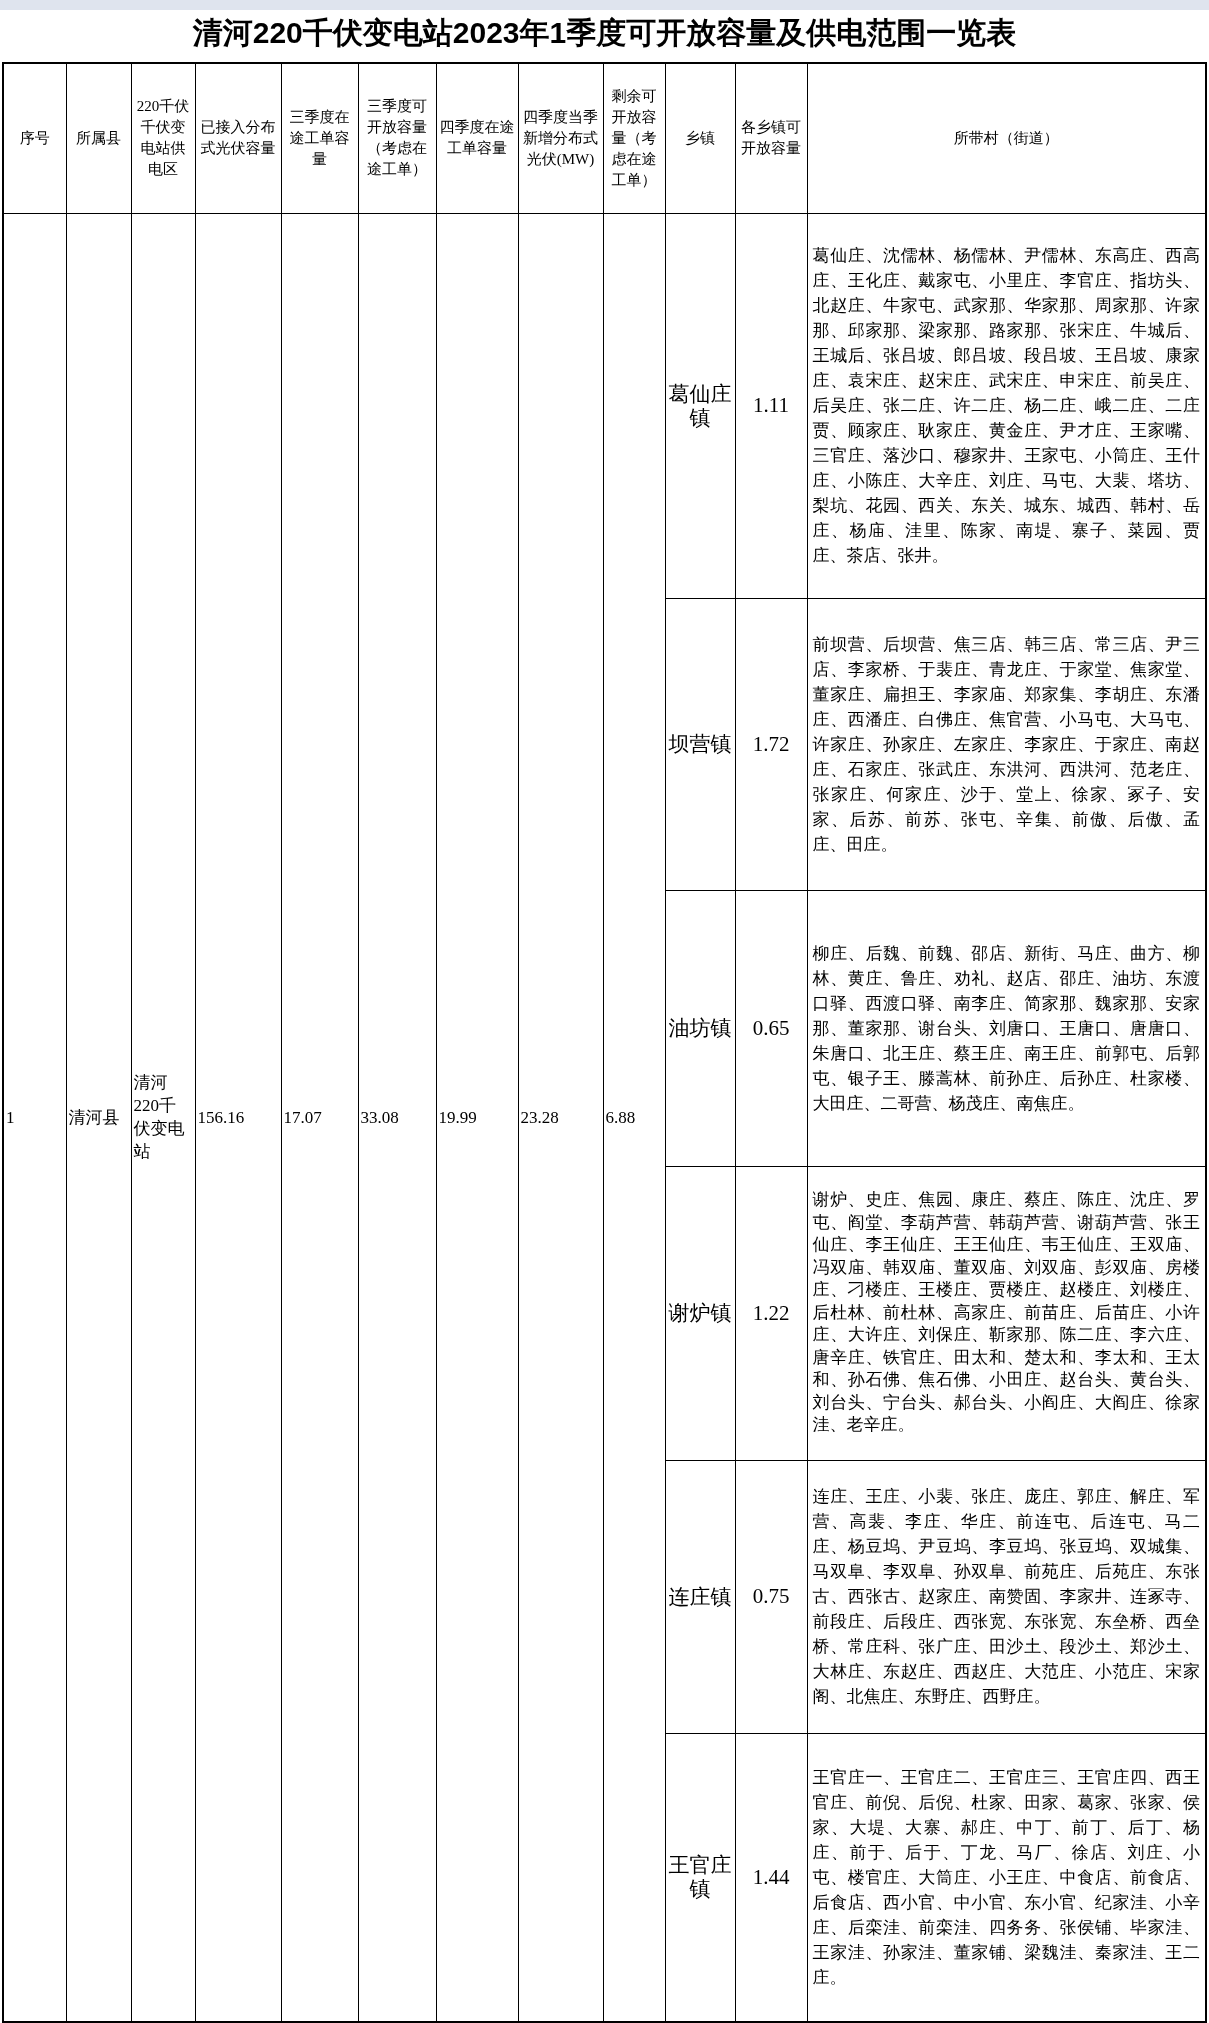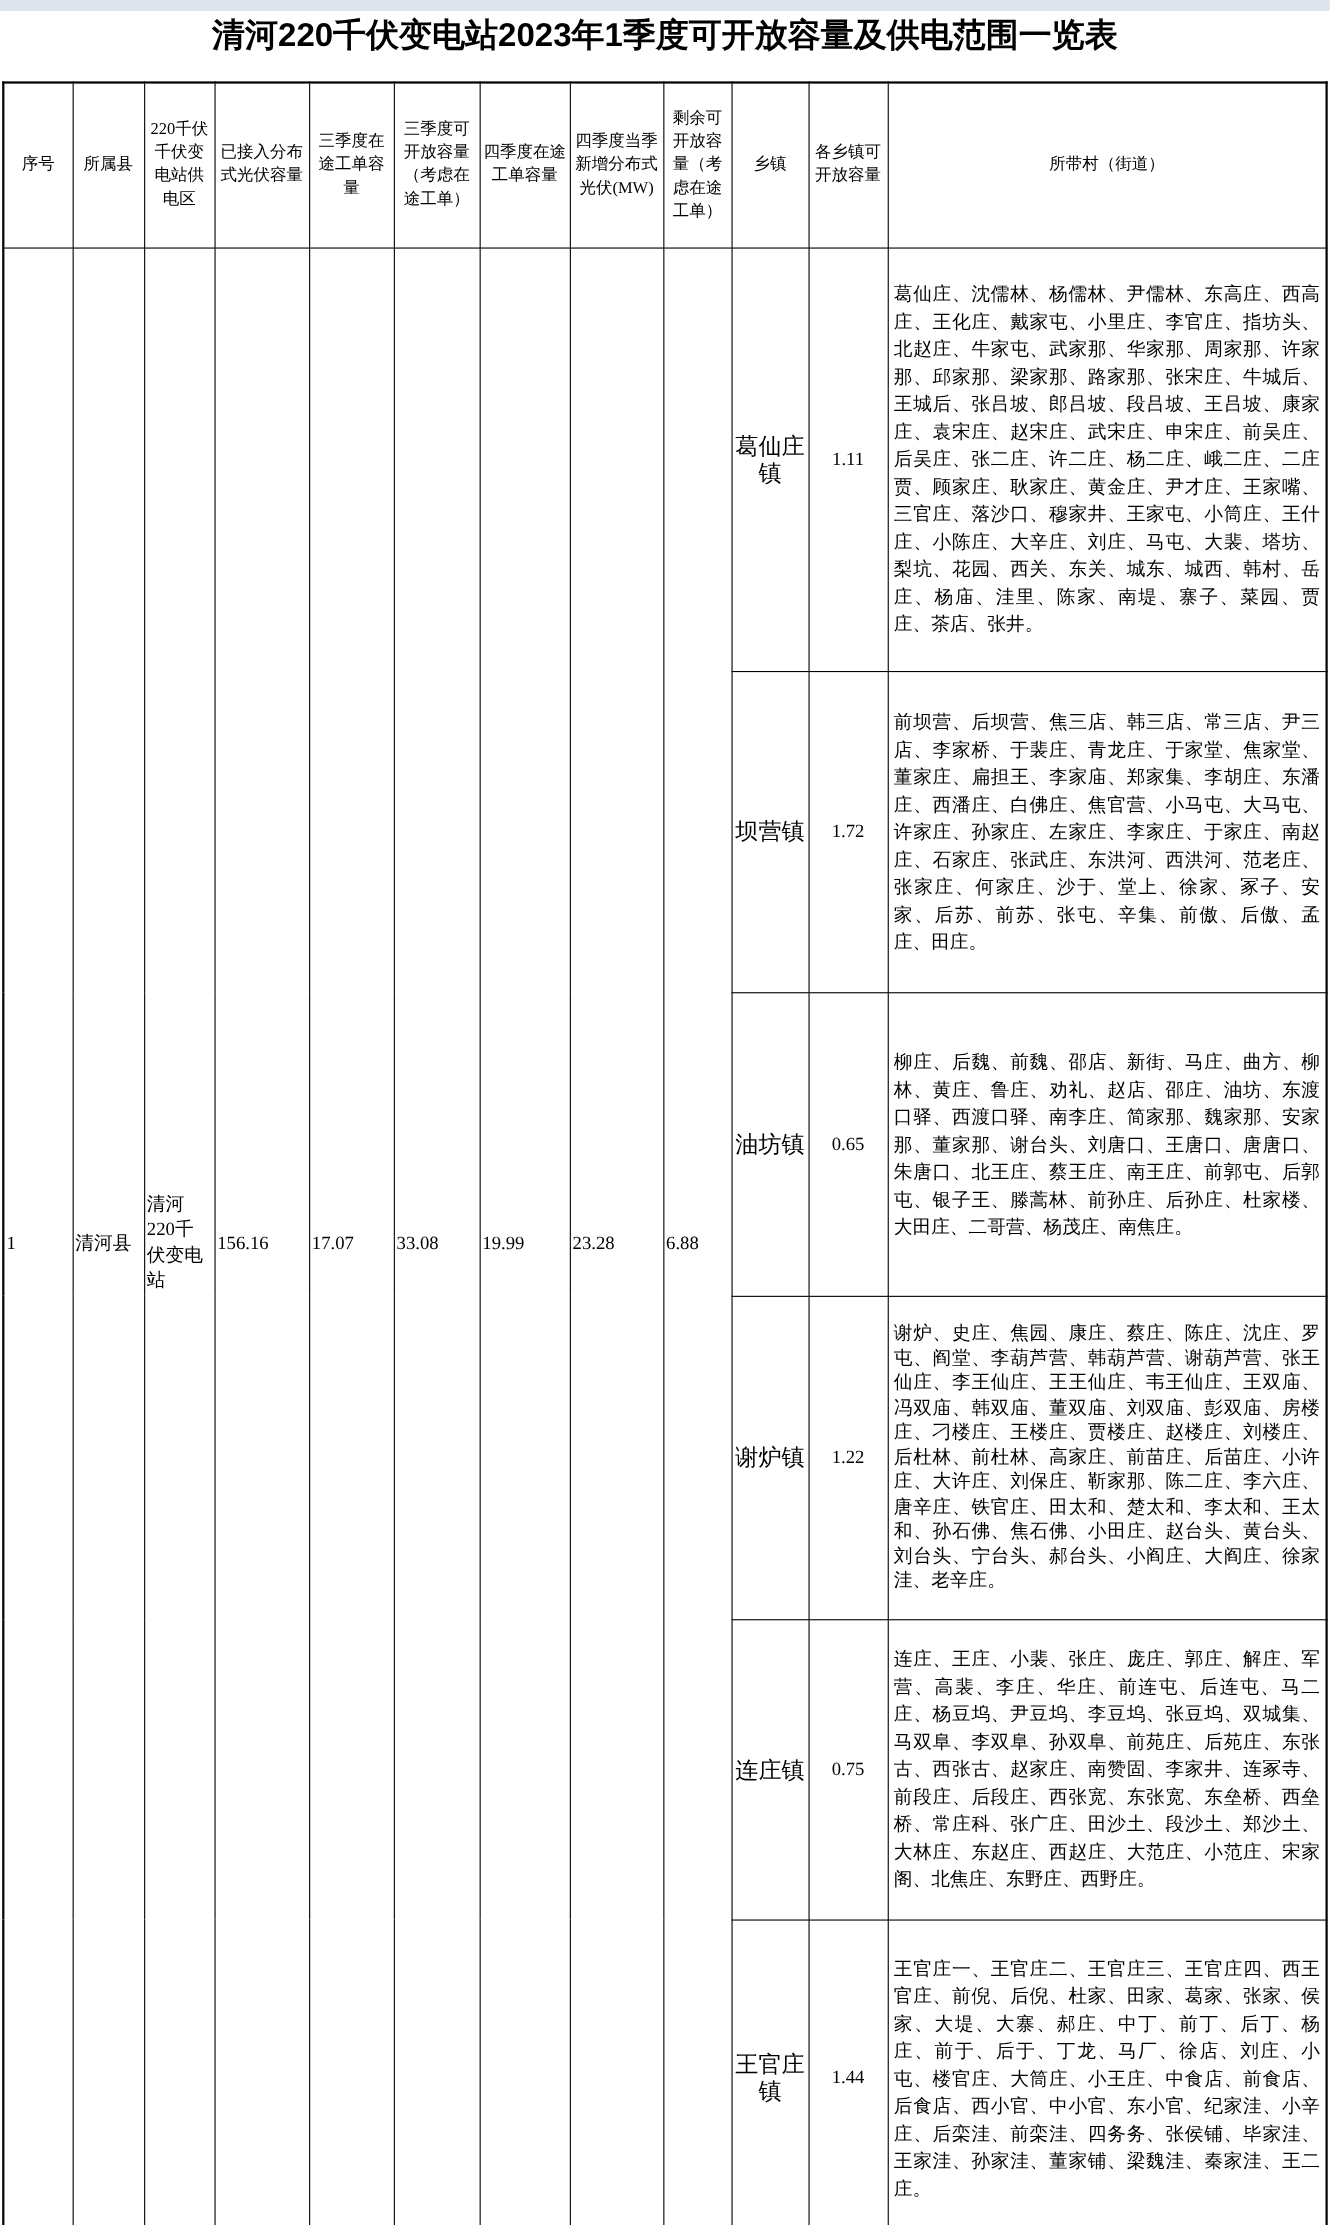--- a/index.html
+++ b/index.html
@@ -3,41 +3,41 @@
 <meta charset="utf-8">
 <style>
   html,body{margin:0;padding:0;background:#fff;}
   body{
     width:1209px;height:2023px;overflow:hidden;
     font-family:"Liberation Serif","DejaVu Serif",serif;
     color:#000;
   }
   .top-strip{height:10px;background:#dfe4ee;}
   .title{
-    height:64px;line-height:46px;text-align:center;
+    height:52px;line-height:46px;text-align:center;
     font-family:"Liberation Sans","DejaVu Sans",sans-serif;
     font-weight:bold;font-size:30px;white-space:nowrap;
   }
   table.cap{
     border-collapse:collapse;table-layout:fixed;
     margin-left:2px;width:1203px;
     border:2px solid #000;
   }
   table.cap th,table.cap td{
     border:1px solid #000;
     vertical-align:middle;
     overflow:hidden;
     padding:1px 2px;
   }
   th.hd{
     font-weight:normal;font-size:15px;line-height:21px;text-align:center;
   }
   td.num,td.txt{font-size:17px;text-align:left;line-height:23px;}
   td.town{font-size:21px;text-align:center;line-height:24px;}
-  td.capv{font-size:17px;text-align:center;}
+  td.capv{font-size:21px;text-align:center;}
   td.vil{vertical-align:middle;margin-top:16px;}
   .viltext{
     font-size:17px;line-height:25px;
     text-align:justify;text-justify:inter-character;
     padding:0 3px;
     word-break:break-all;
   }
   .viltext.tight{line-height:22.5px;max-height:291px;overflow:hidden;}
   tr.hrow{height:150px;}
   tr.r0{height:385px;}

